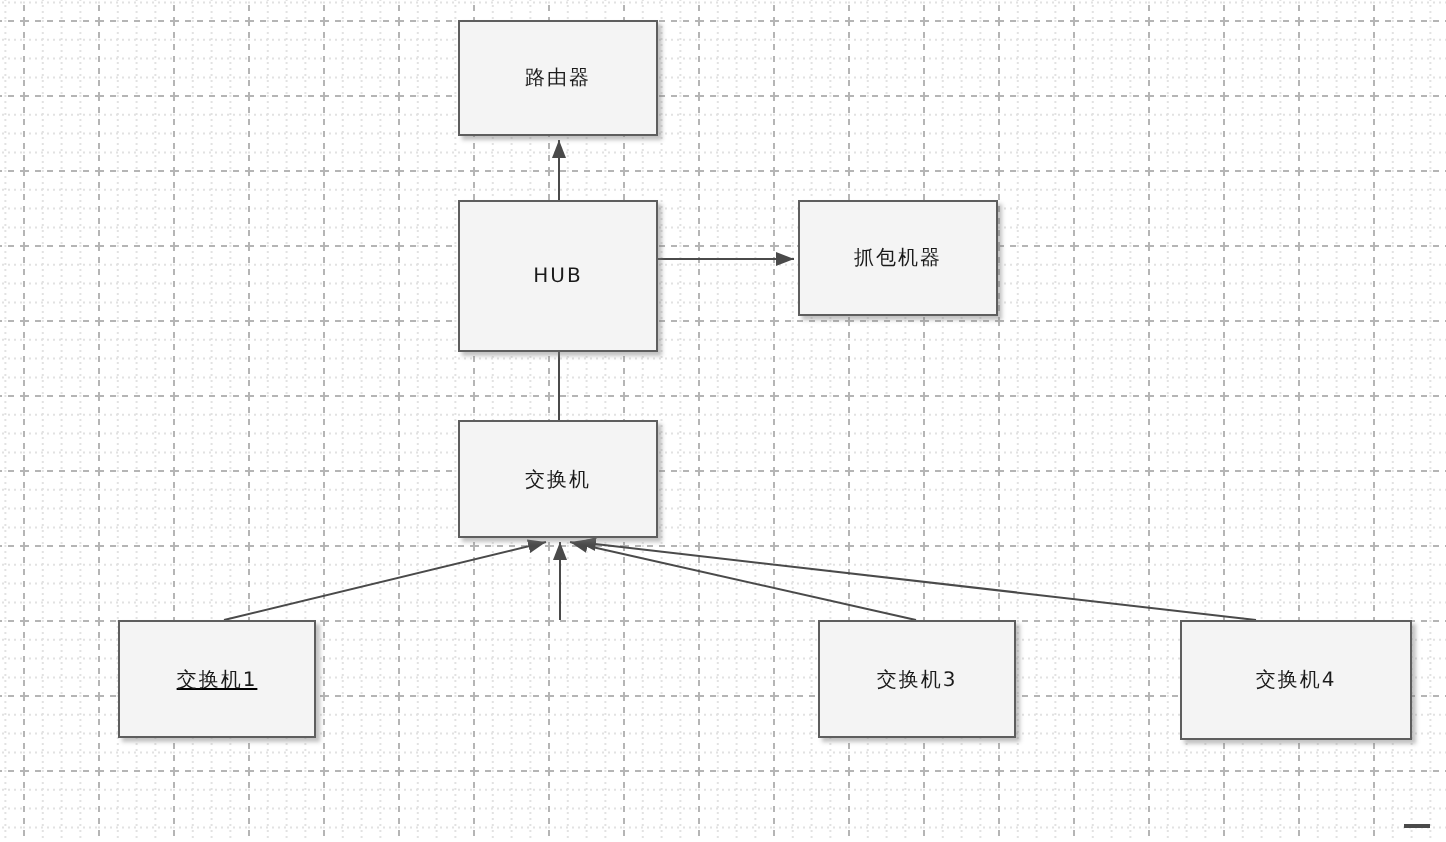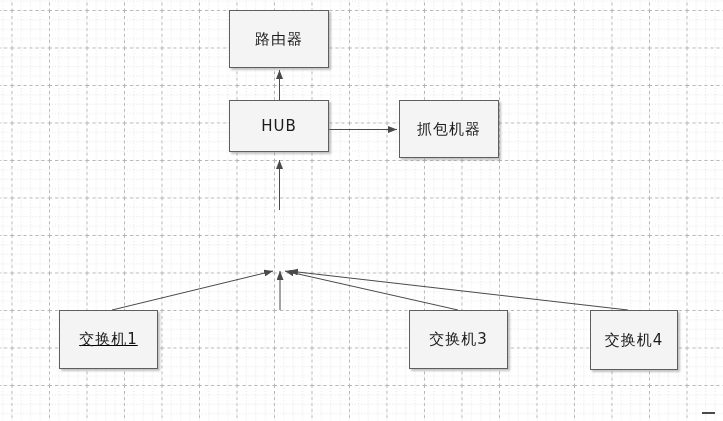--- a/index.html
+++ b/index.html
@@ -20,21 +20,21 @@
     position: absolute;
     background: #f4f4f4;
     border: 1px solid #5e5e5e;
     box-shadow: 2px 2px 2px rgba(120,120,120,0.45);
     display: flex;
     align-items: center;
     justify-content: center;
     box-sizing: border-box;
   }
   .node-label {
-    font-size: 15px;
+    font-size: 10px;
     color: #1b1b1b;
     letter-spacing: 1px;
     white-space: nowrap;
   }
   .corner-mark {
     position: absolute;
     left: 702px;
     top: 412px;
     width: 13px;
     height: 2px;
@@ -75,37 +75,40 @@
       <line x1="280" y1="310" x2="280" y2="271" marker-end="url(#arrow)"></line>
       <line x1="458" y1="310" x2="285" y2="271" marker-end="url(#arrow)"></line>
       <line x1="628" y1="310" x2="289" y2="271" marker-end="url(#arrow)"></line>
     </g>
   </svg>
 
   <div class="node" style="left:229px; top:10px; width:100px; height:58px;">
     <span class="node-label">路由器</span>
   </div>
 
-  <div class="node" style="left:229px; top:100px; width:100px; height:52px;">
+  <div class="node" style="left:229px; top:100px; width:100px; height:76px;">
     <span class="node-label">HUB</span>
   </div>
 
   <div class="node" style="left:399px; top:100px; width:100px; height:58px;">
     <span class="node-label">抓包机器</span>
   </div>
 
+  <div class="node" style="left:229px; top:210px; width:100px; height:59px;">
+    <span class="node-label">交换机</span>
+  </div>
 
   <div class="node" style="left:59px; top:310px; width:99px; height:59px;text-decoration:underline;">
     <span class="node-label">交换机1</span>
   </div>
 
 
   <div class="node" style="left:409px; top:310px; width:99px; height:59px;text-align:right;">
     <span class="node-label">交换机3</span>
   </div>
 
-  <div class="node" style="left:590px; top:310px; width:88px; height:60px;">
+  <div class="node" style="left:590px; top:310px; width:116px; height:60px;">
     <span class="node-label">交换机4</span>
   </div>
 
   <div class="corner-mark"></div>
 
 </div>
 
 </body></html>

